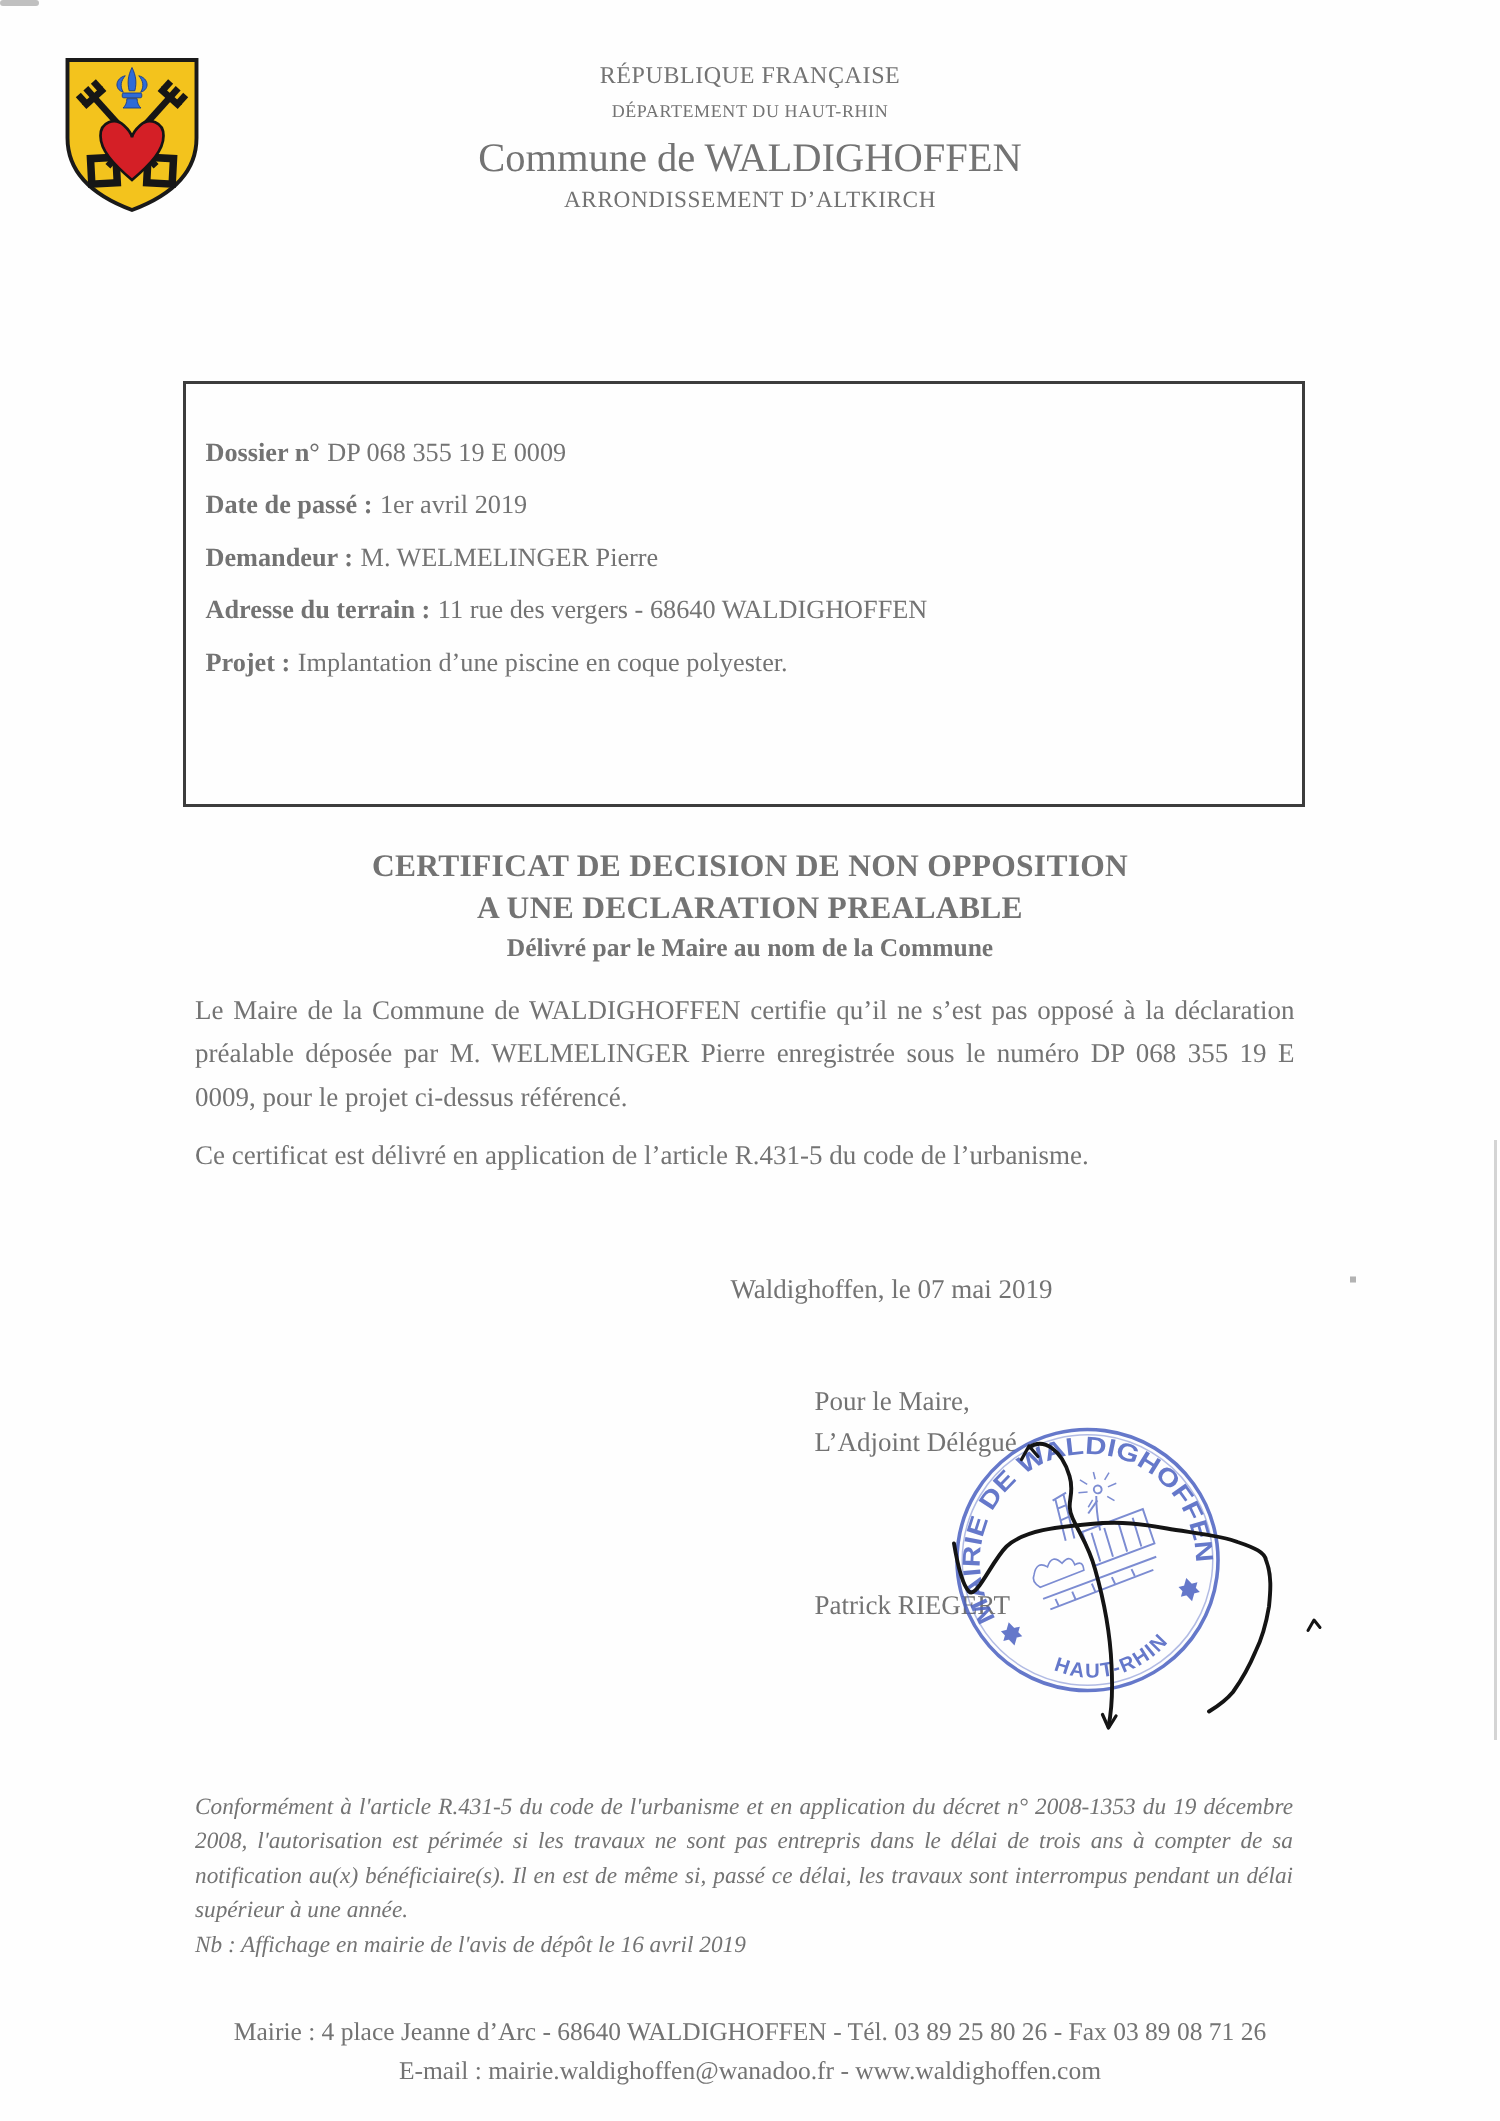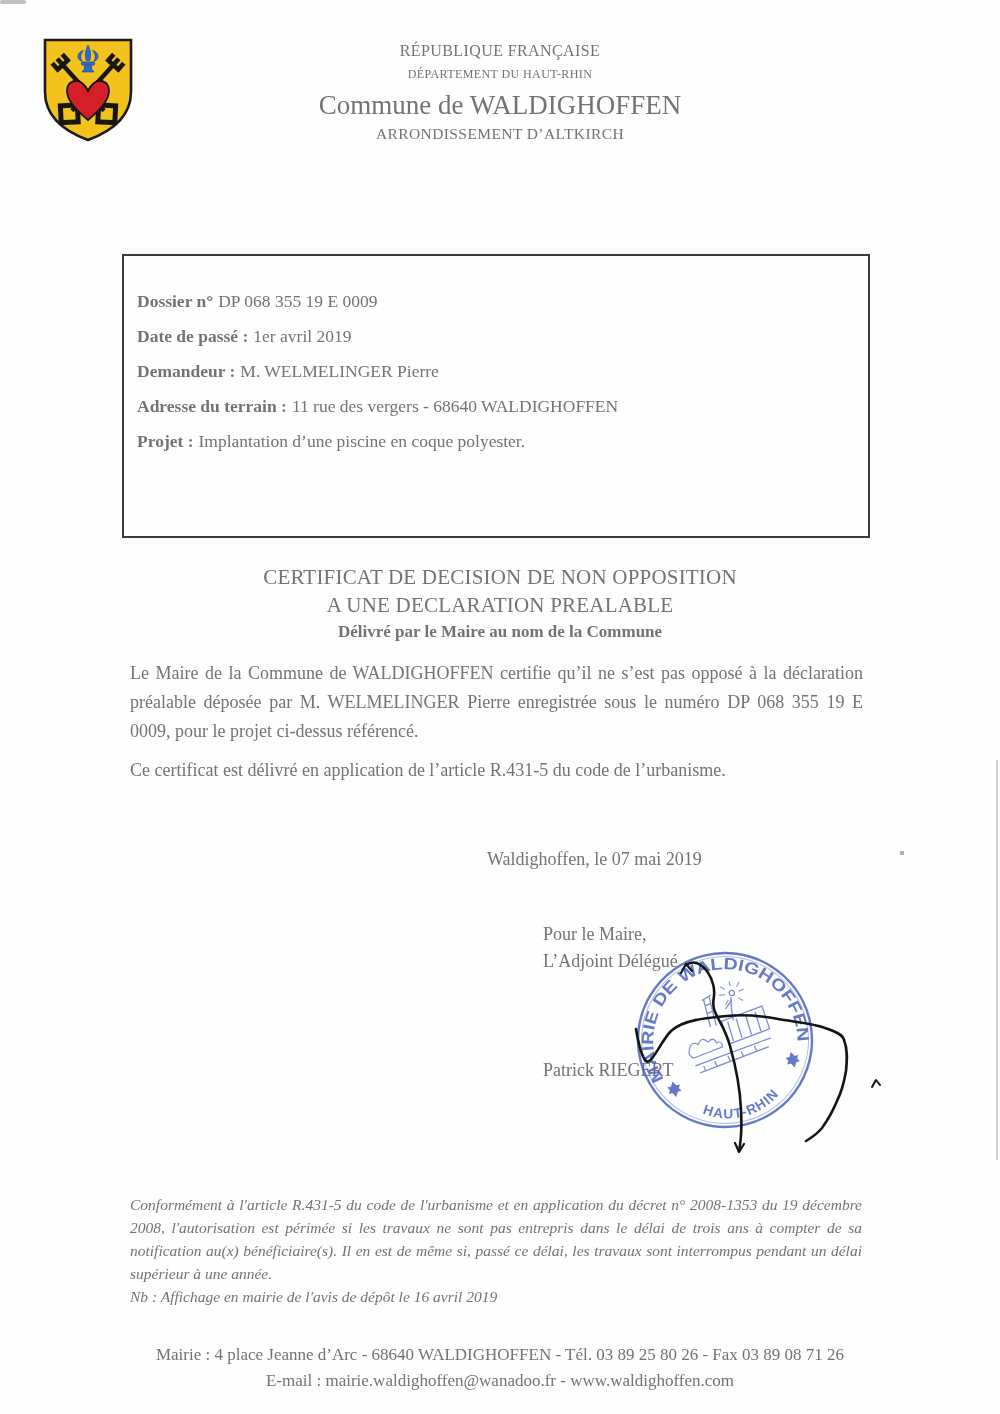--- a/index.html
+++ b/index.html
@@ -24,21 +24,21 @@
   .dossier-box {
     position:absolute; left:122px; top:222px; width:748px; height:284px;
     border:2px solid #3c3c3c; box-sizing:border-box; padding:28px 14px 0 13px;margin-top:32px;
   }
   .field { font-size:17.5px; line-height:35px; white-space:nowrap; }
   .field .lbl { font-weight:bold; }
   .field .val { margin-left:5px; }
 
   
   .title-block { position:absolute; top:563px; left:0; width:100%; text-align:center; }
-  .title-main { font-size:21px; font-weight:normal; line-height:28px; letter-spacing:.2px; }
+  .title-main { font-size:21px; font-weight:bold; line-height:28px; letter-spacing:.2px; }
   .title-sub  { font-size:17px; font-weight:bold; margin-top:3px; }
 
   
   .para1 { position:absolute; left:130px; top:659px; width:733px; font-size:18px; line-height:29px; text-align:justify; }
   .para2 { position:absolute; left:130px; top:760px; width:760px; font-size:18px; }
 
   .place-date { position:absolute; left:487px; top:849px; font-size:18px; }
   .sig-role { position:absolute; left:543px; top:921px; font-size:18px; line-height:27px; }
   .sig-name { position:absolute; left:543px; top:1060px; font-size:18px; }
   .sig-area { position:absolute; left:540px; top:900px; width:380px; height:280px; }

